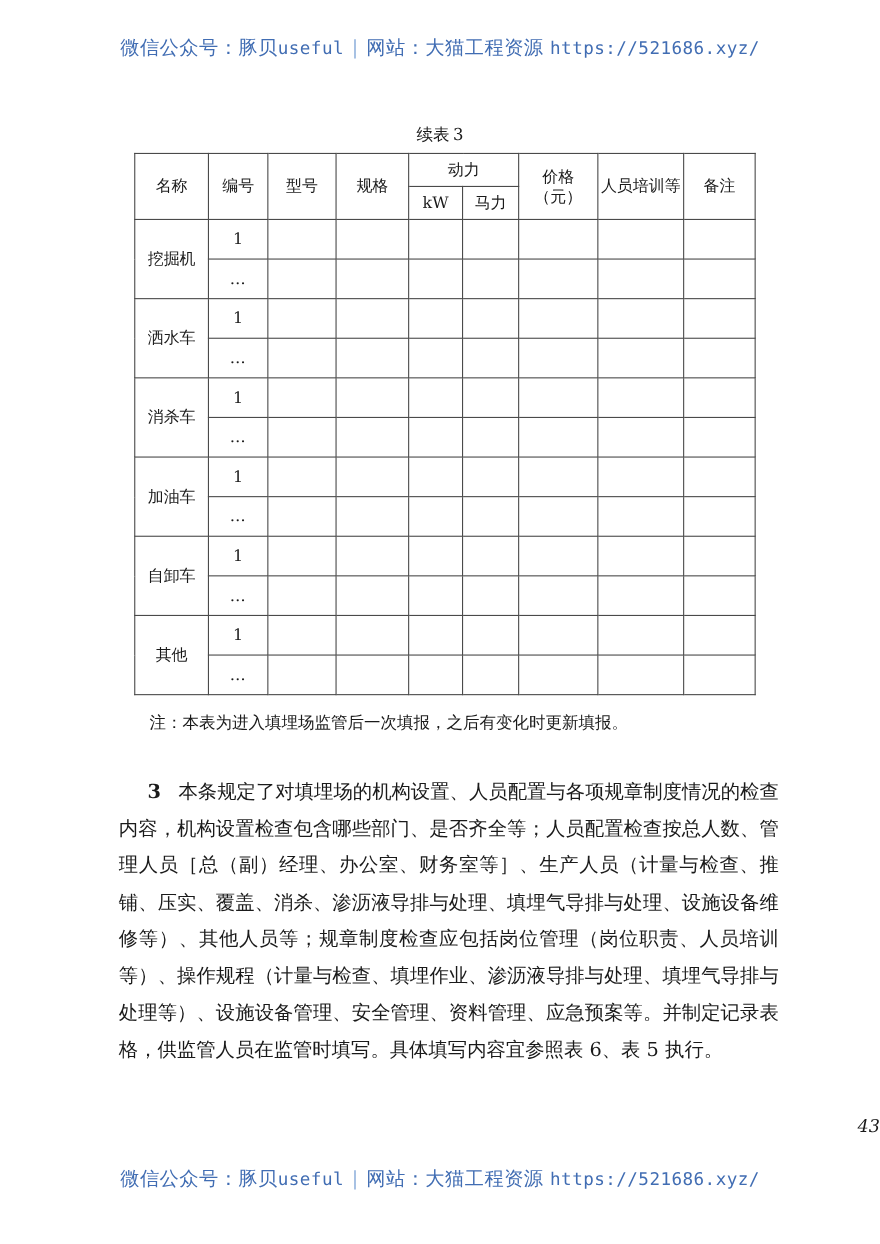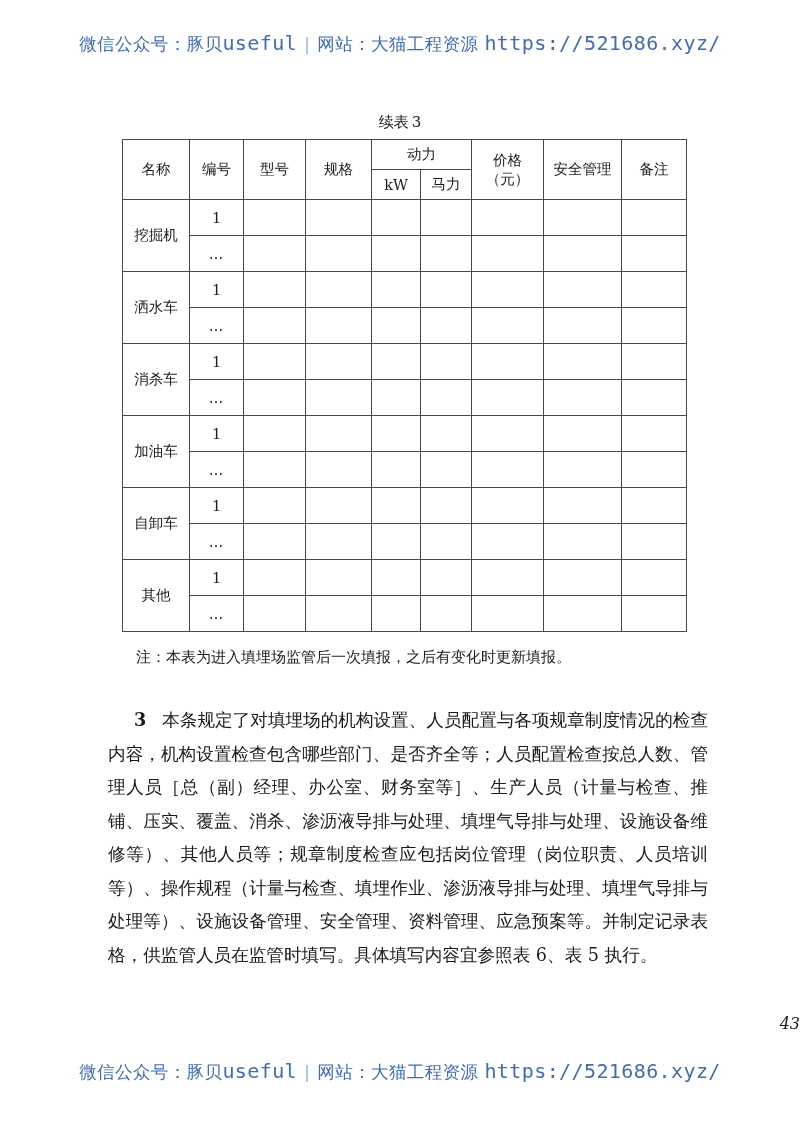--- a/index.html
+++ b/index.html
@@ -17,21 +17,21 @@
   .watermark{
     position:absolute;
     left:0;width:800px;
     text-align:center;
     color:#416db3;
     font-size:17.5px;
     letter-spacing:.4px;
     white-space:nowrap;
   }
   .watermark .seg{font-family:Liberation Serif, serif;}
-  .watermark .lat{font-family:"DejaVu Sans Mono","Liberation Mono",monospace;font-size:20px;}
+  .watermark .lat{font-family:"DejaVu Sans Mono","Liberation Mono",monospace;font-size:16px;}
   .watermark .bar{color:#8fb0dc;margin:0 7px;font-weight:300;}
   #wm-top{top:31px;}
   #wm-bottom{top:1059px;}
 
   
   .tbl-title{
     position:absolute;top:113px;left:0;width:800px;
     text-align:center;font-size:15px;
   }
   .tbl-title .num{font-family:"DejaVu Serif","Liberation Serif",serif;margin-left:3px;}
@@ -130,21 +130,21 @@
         <tr class="hdr">
           <td rowspan="2" class="hdr-tall">名称</td>
           <td rowspan="2">编号</td>
           <td rowspan="2">型号</td>
           <td rowspan="2">规格</td>
           <td colspan="2">动力</td>
           <td rowspan="2">
             <div>价格</div>
             <div>（元）</div>
           </td>
-          <td rowspan="2">安全管理</td>
+          <td rowspan="2">人员培训等</td>
           <td rowspan="2">备注</td>
         </tr>
         <tr class="hdr">
           <td>kW</td>
           <td>马力</td>
         </tr>
       </thead>
       <tbody>
 
         <tr class="body-row">

